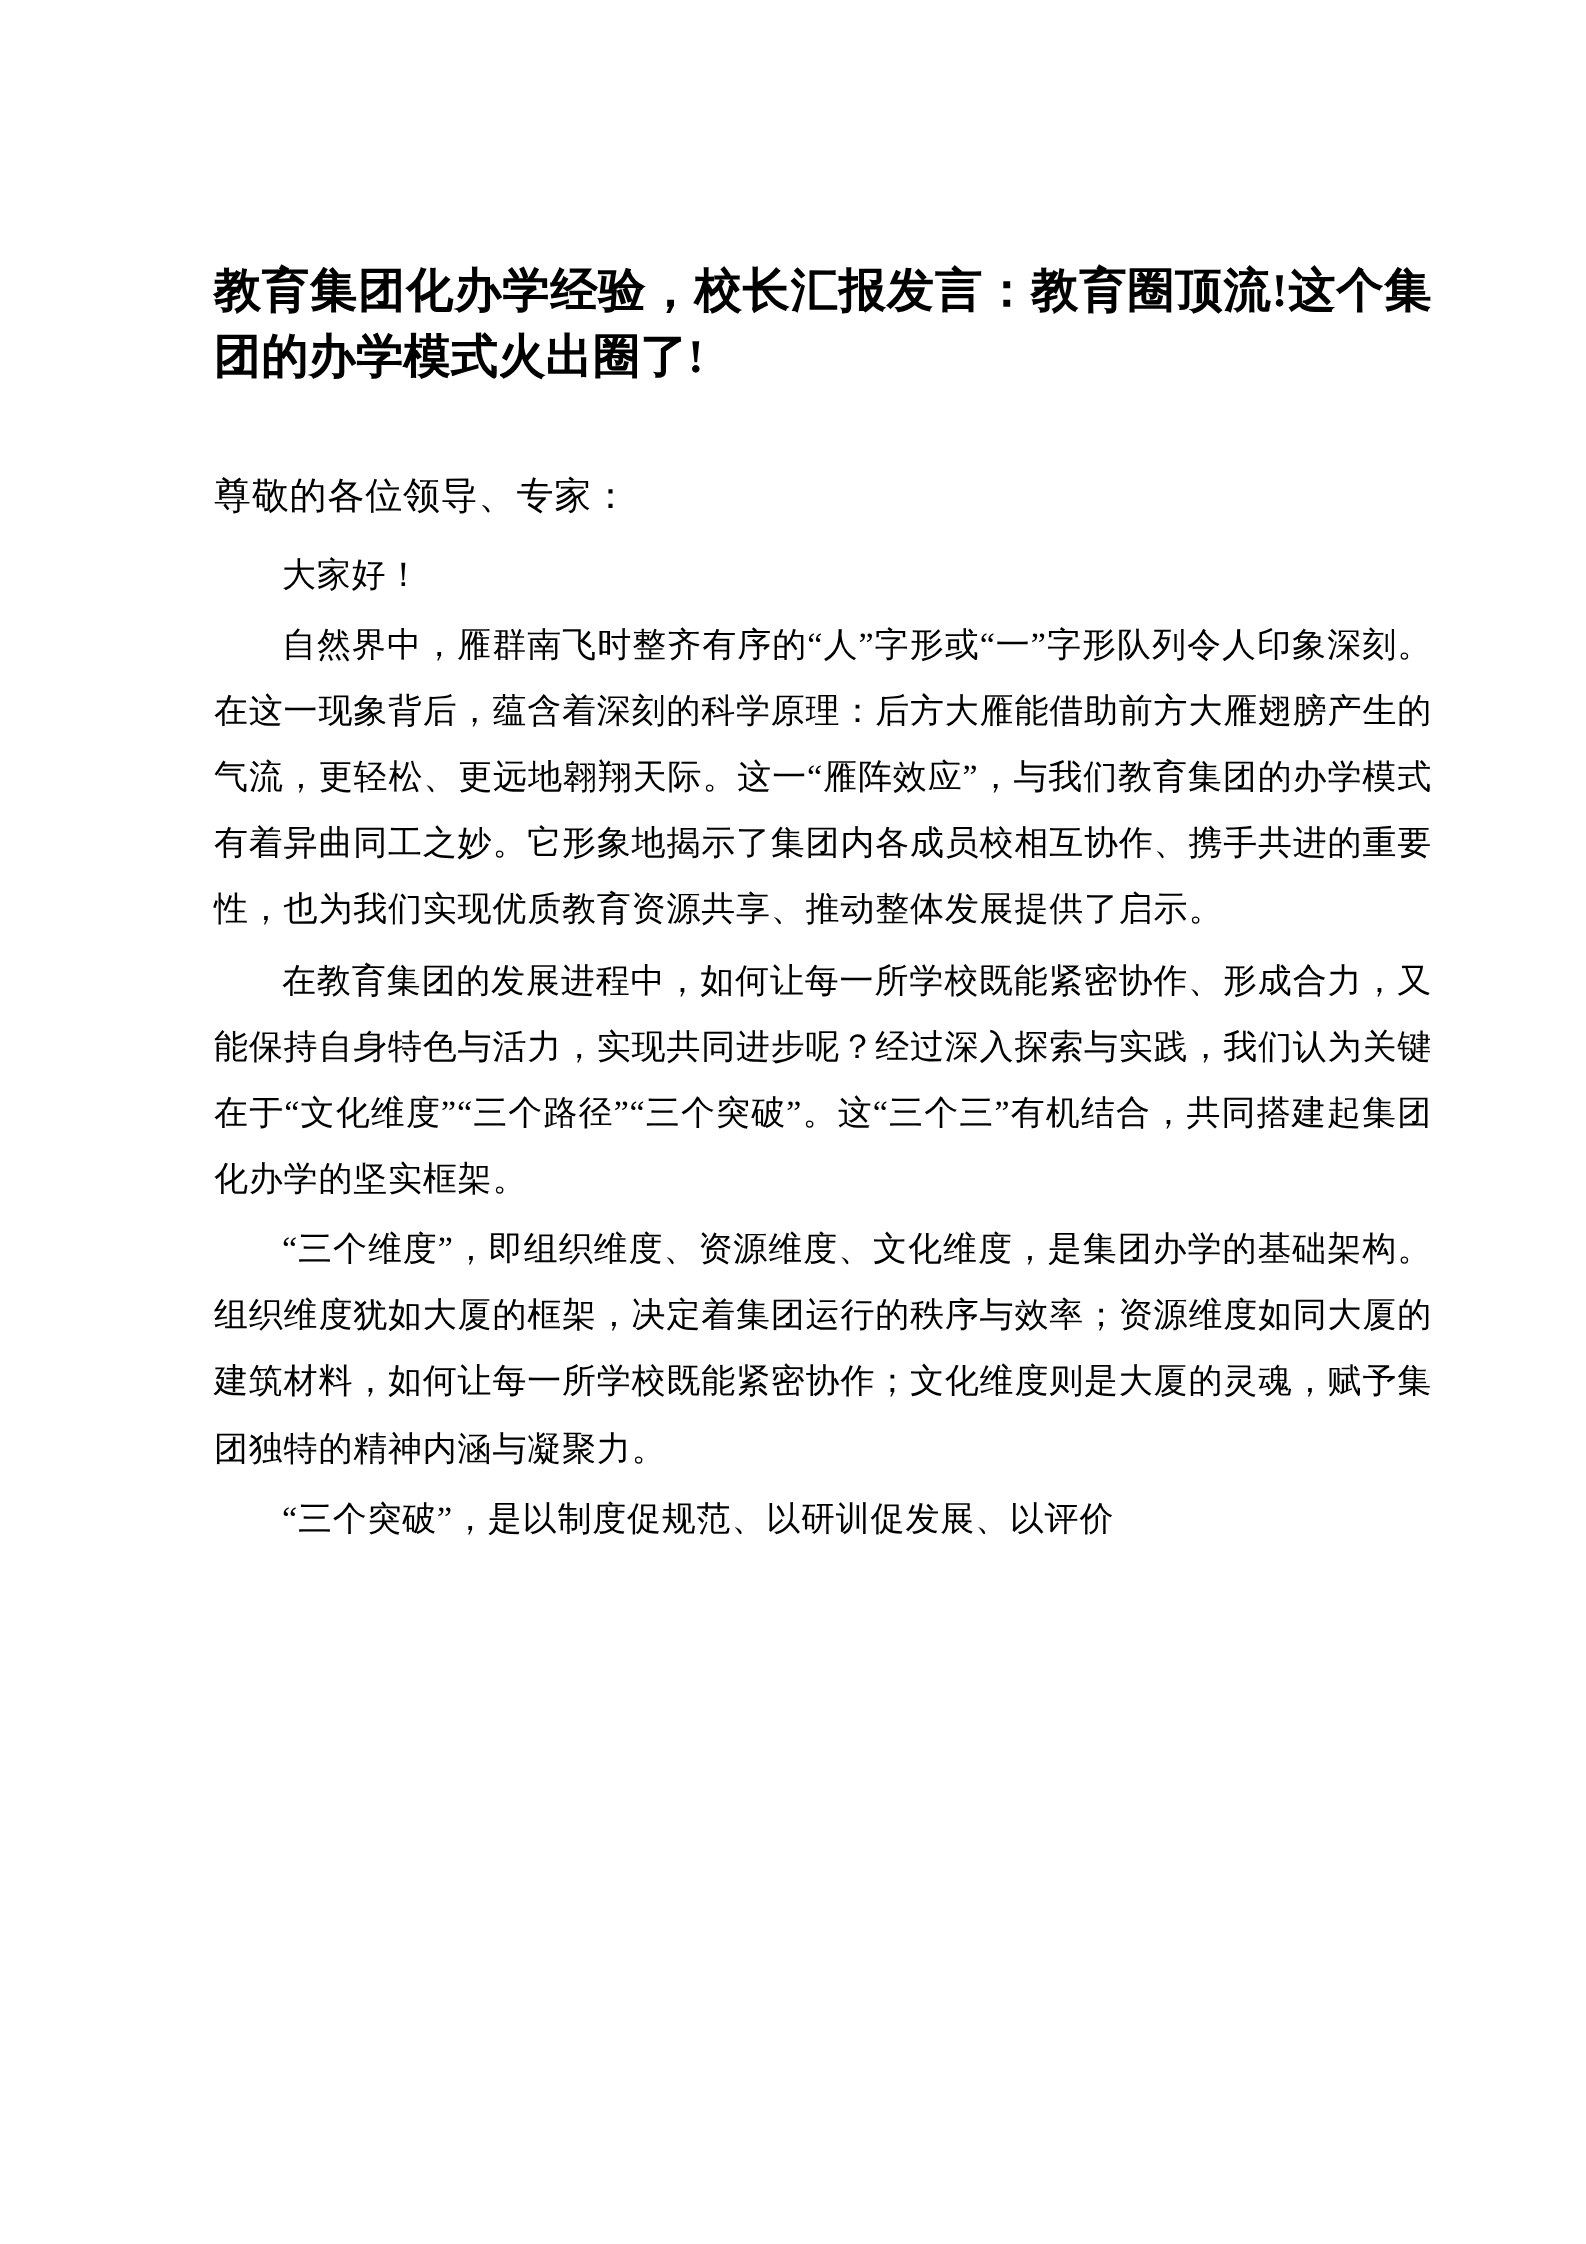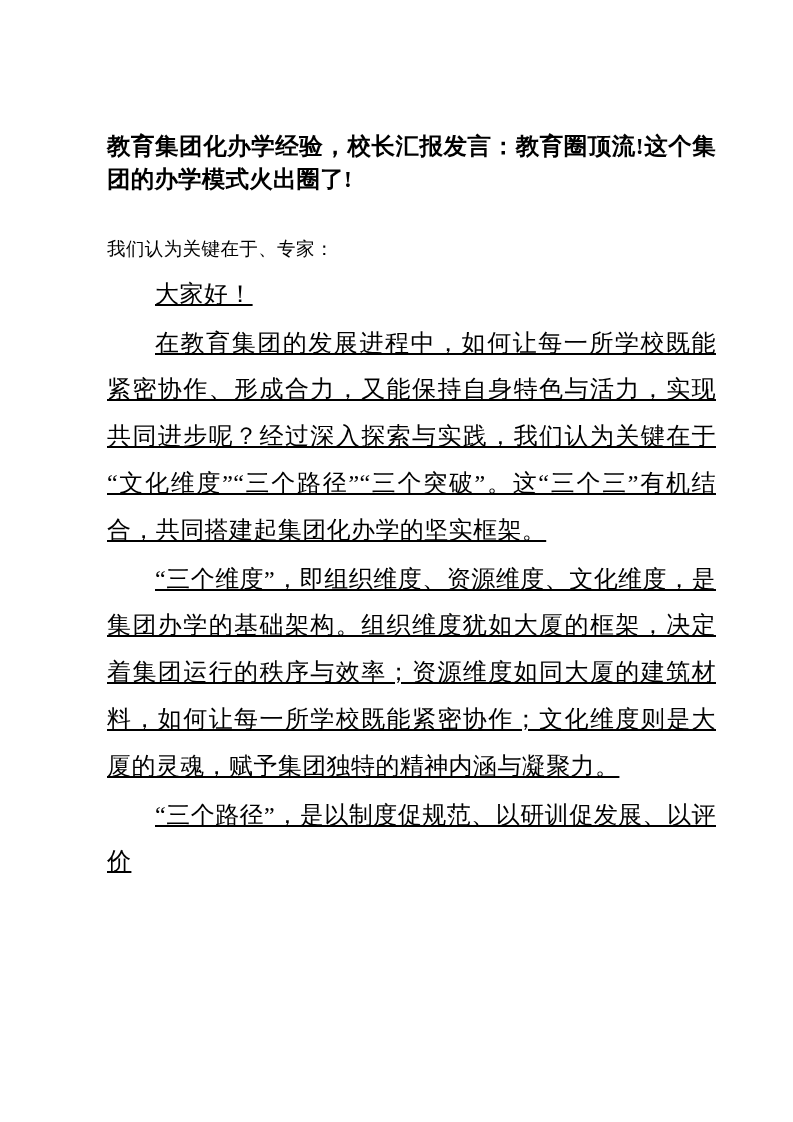--- a/index.html
+++ b/index.html
@@ -32,41 +32,41 @@
     text-align: justify;
     text-justify: inter-ideograph;
   }
   .salutation {
     font-size: 18.5px;
     line-height: 1.95;
     margin: 0 0 4px 0;
     letter-spacing: 0.4px;
   }
   .para {
-    font-size: 24px;
+    font-size: 17px;
     line-height: 1.95;
     margin: 0 0 2px 0;
     text-align: justify;
     text-justify: inter-ideograph;
     text-indent: 2em;
     letter-spacing: 0.4px;
-    text-decoration: underline;
   }
 </style>
 </head>
 <body>
 
 <div class="page">
 
   <h1 class="doc-title">教育集团化办学经验，校长汇报发言：教育圈顶流!这个集团的办学模式火出圈了!</h1>
 
-  <p class="salutation">我们认为关键在于、专家：</p>
+  <p class="salutation">尊敬的各位领导、专家：</p>
 
   <p class="para">大家好！</p>
 
+  <p class="para">自然界中，雁群南飞时整齐有序的“人”字形或“一”字形队列令人印象深刻。在这一现象背后，蕴含着深刻的科学原理：后方大雁能借助前方大雁翅膀产生的气流，更轻松、更远地翱翔天际。这一“雁阵效应”，与我们教育集团的办学模式有着异曲同工之妙。它形象地揭示了集团内各成员校相互协作、携手共进的重要性，也为我们实现优质教育资源共享、推动整体发展提供了启示。</p>
 
   <p class="para">在教育集团的发展进程中，如何让每一所学校既能紧密协作、形成合力，又能保持自身特色与活力，实现共同进步呢？经过深入探索与实践，我们认为关键在于“文化维度”“三个路径”“三个突破”。这“三个三”有机结合，共同搭建起集团化办学的坚实框架。</p>
 
   <p class="para">“三个维度”，即组织维度、资源维度、文化维度，是集团办学的基础架构。组织维度犹如大厦的框架，决定着集团运行的秩序与效率；资源维度如同大厦的建筑材料，如何让每一所学校既能紧密协作；文化维度则是大厦的灵魂，赋予集团独特的精神内涵与凝聚力。</p>
 
-  <p class="para">“三个路径”，是以制度促规范、以研训促发展、以评价</p>
+  <p class="para">“三个突破”，是以制度促规范、以研训促发展、以评价</p>
 
 </div>
 
 </body></html>

